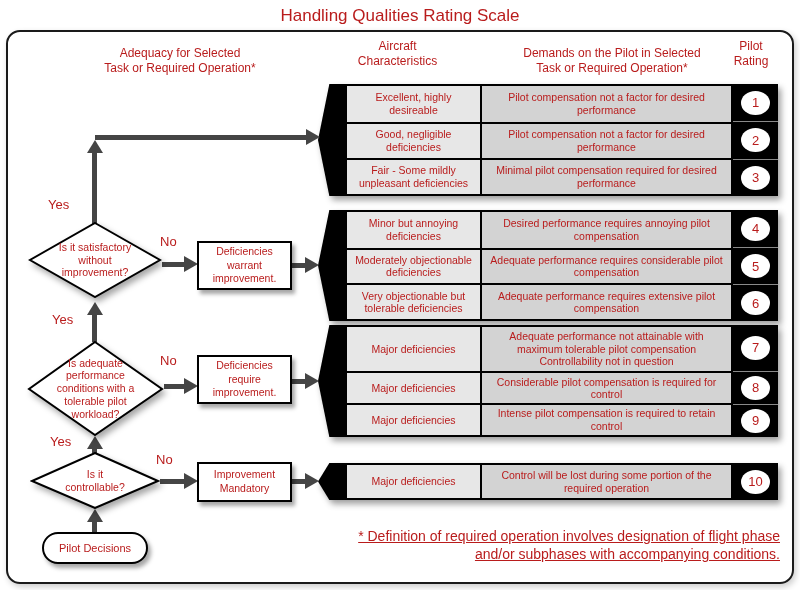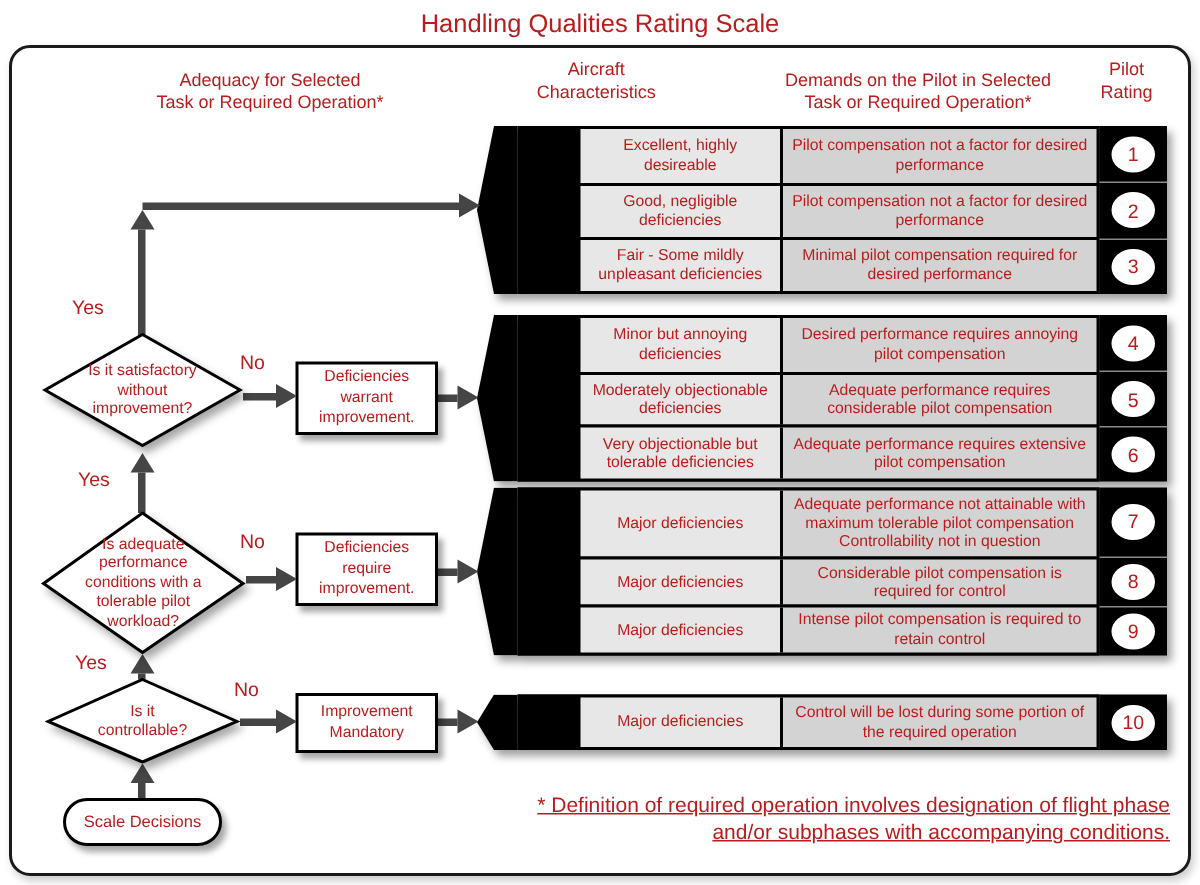--- a/index.html
+++ b/index.html
@@ -19,21 +19,21 @@
   .group{left:318px;width:460px;filter:drop-shadow(3px 4px 3px rgba(0,0,0,.38));}
   .wedge{left:0;top:0;bottom:0;width:27px;background:#000;
          clip-path:polygon(100% 0,100% 100%,42% 100%,0 50%,42% 0);}
   .cells{left:27px;right:45px;top:0;bottom:0;border:2px solid #000;display:grid;background:#000;}
   .rows3{grid-template-rows:1fr 1fr 1fr;}
   .rows3tall{grid-template-rows:41fr 29.5fr 29.5fr;}
   .rows1{grid-template-rows:1fr;}
   .row{display:flex;}
   .row + .row{border-top:2px solid #000;}
   .c1{width:135px;border-right:2px solid #000;background:#e7e7e7;font-size:10.5px;line-height:1.2;
-      display:flex;align-items:center;justify-content:center;text-align:center;padding:1px 4px;box-sizing:border-box;margin-left:40px;}
+      display:flex;align-items:center;justify-content:center;text-align:center;padding:1px 4px;box-sizing:border-box;}
   .c2{flex:1;background:#d3d3d3;font-size:10.5px;line-height:1.2;
       display:flex;align-items:center;justify-content:center;text-align:center;padding:1px 6px;box-sizing:border-box;}
   .bar{right:0;top:0;bottom:0;width:45px;background:#000;display:grid;}
   .slot{display:flex;align-items:center;justify-content:center;}
   .slot + .slot{border-top:1px solid #8a8a8a;}
   .circle{width:29px;height:24px;border-radius:50%;background:#fff;font-size:13px;
           display:flex;align-items:center;justify-content:center;}
 
   
   .shaft-v{width:5px;background:#454545;}
@@ -243,18 +243,18 @@
   <div class="abs dbox ctr pre" style="left:197px;top:462px;width:95px;height:40px;">Improvement
 Mandatory</div>
 
   <div class="abs flowlabel" style="left:48px;top:197px;">Yes</div>
   <div class="abs flowlabel" style="left:52px;top:312px;">Yes</div>
   <div class="abs flowlabel" style="left:50px;top:434px;">Yes</div>
   <div class="abs flowlabel" style="left:160px;top:234px;">No</div>
   <div class="abs flowlabel" style="left:160px;top:353px;">No</div>
   <div class="abs flowlabel" style="left:156px;top:452px;">No</div>
 
-  <div id="stadium" class="abs ctr" style="left:42px;top:532px;width:106px;height:32px;">Scale Decisions</div>
+  <div id="stadium" class="abs ctr" style="left:42px;top:532px;width:106px;height:32px;">Pilot Decisions</div>
 
   <div id="footnote" class="abs pre" style="left:350px;top:527px;width:430px;">* Definition of required operation involves designation of flight phase
 and/or subphases with accompanying conditions.</div>
 
 </div>
 
 </body></html>

